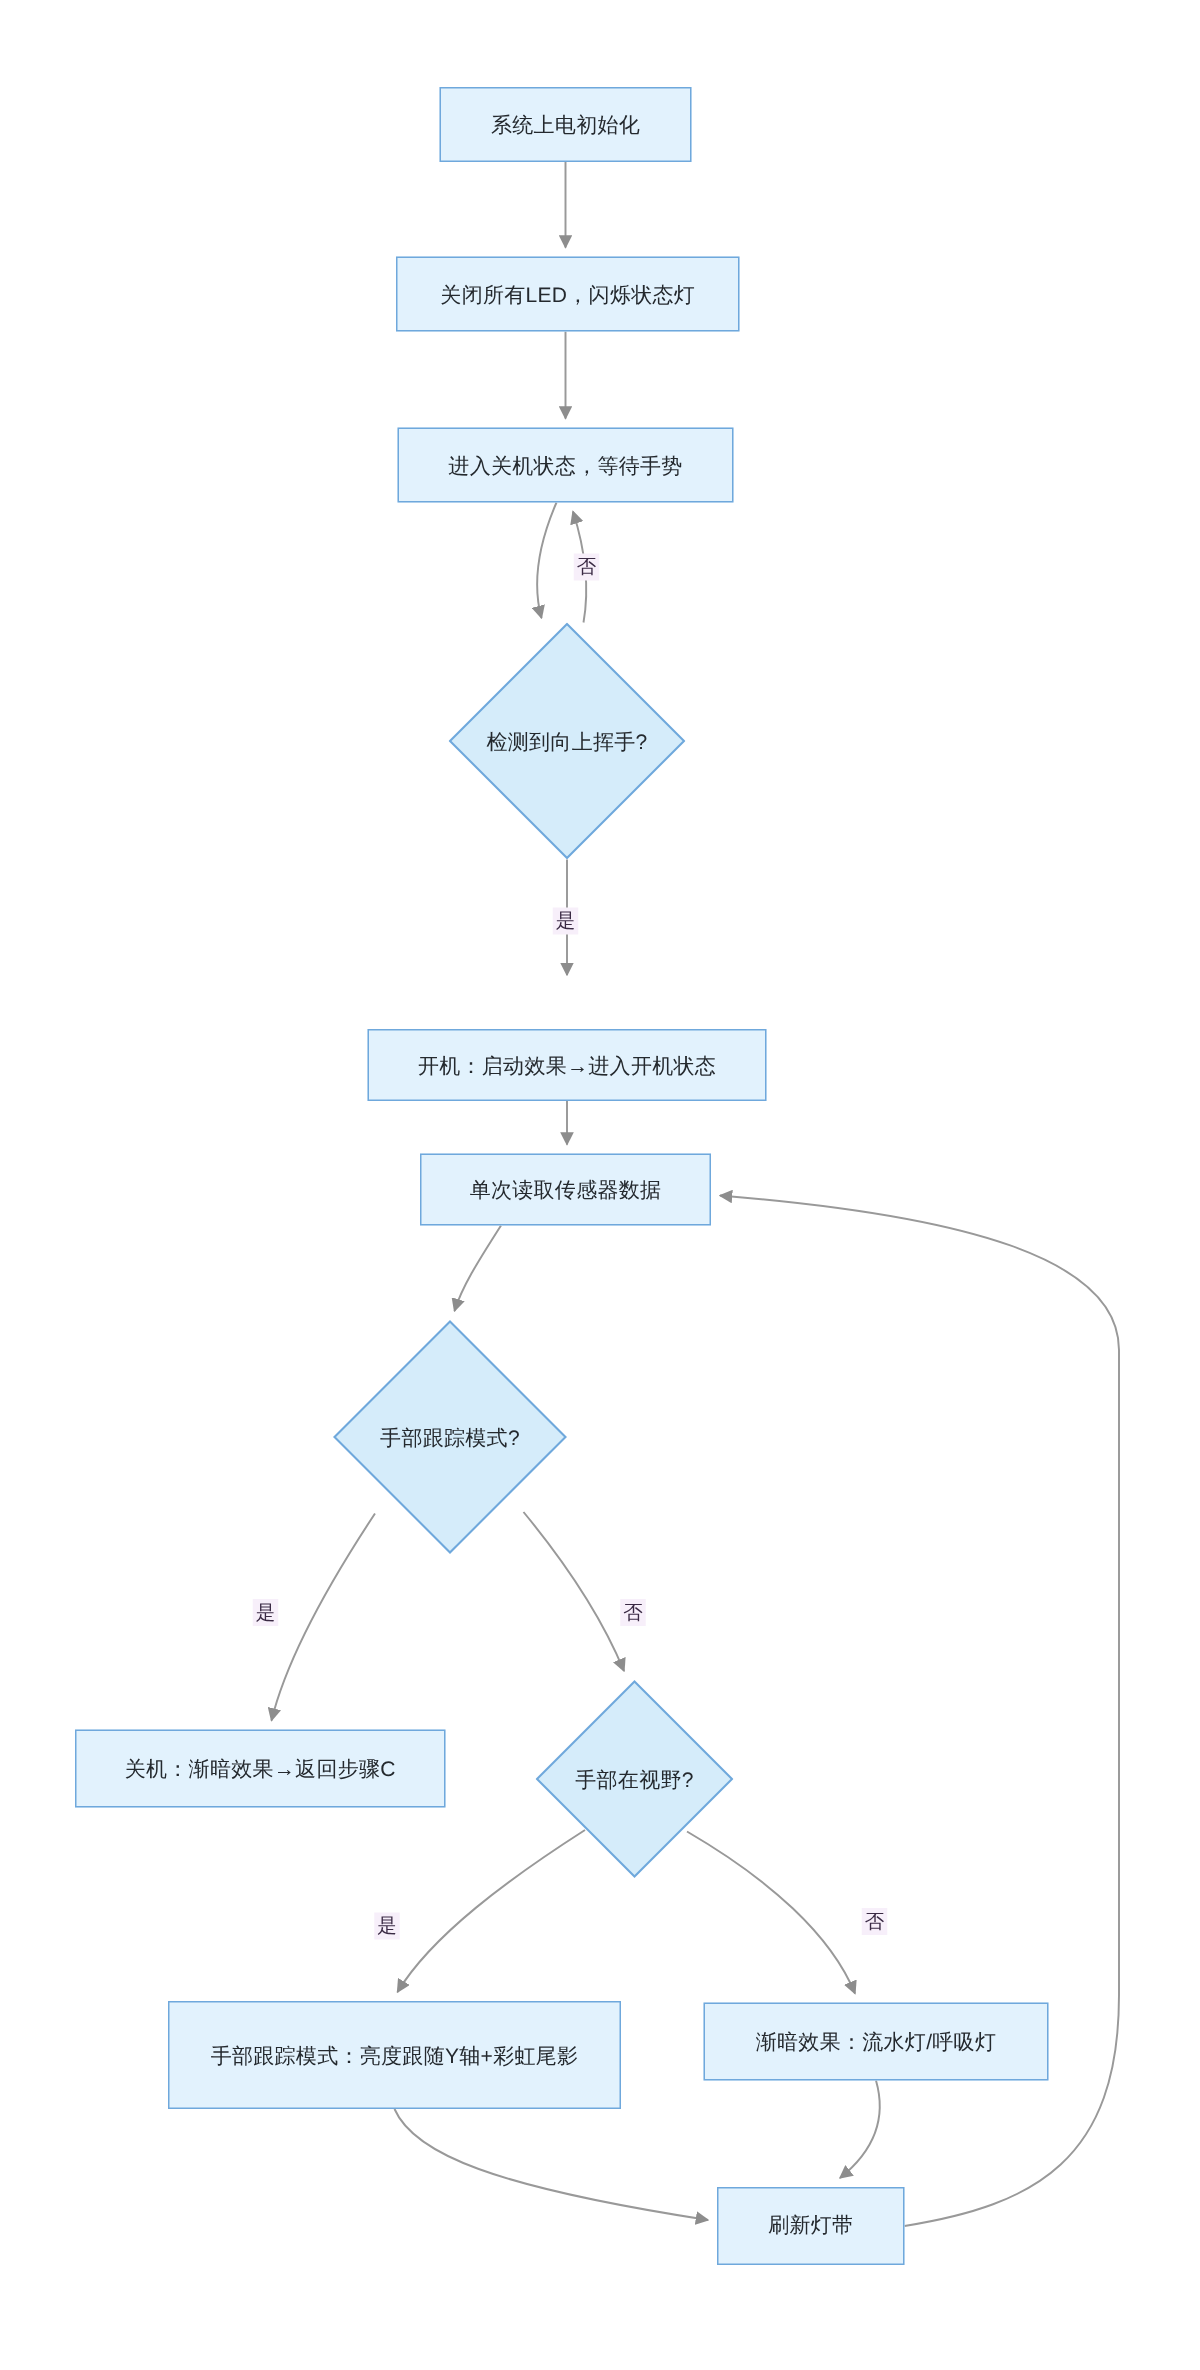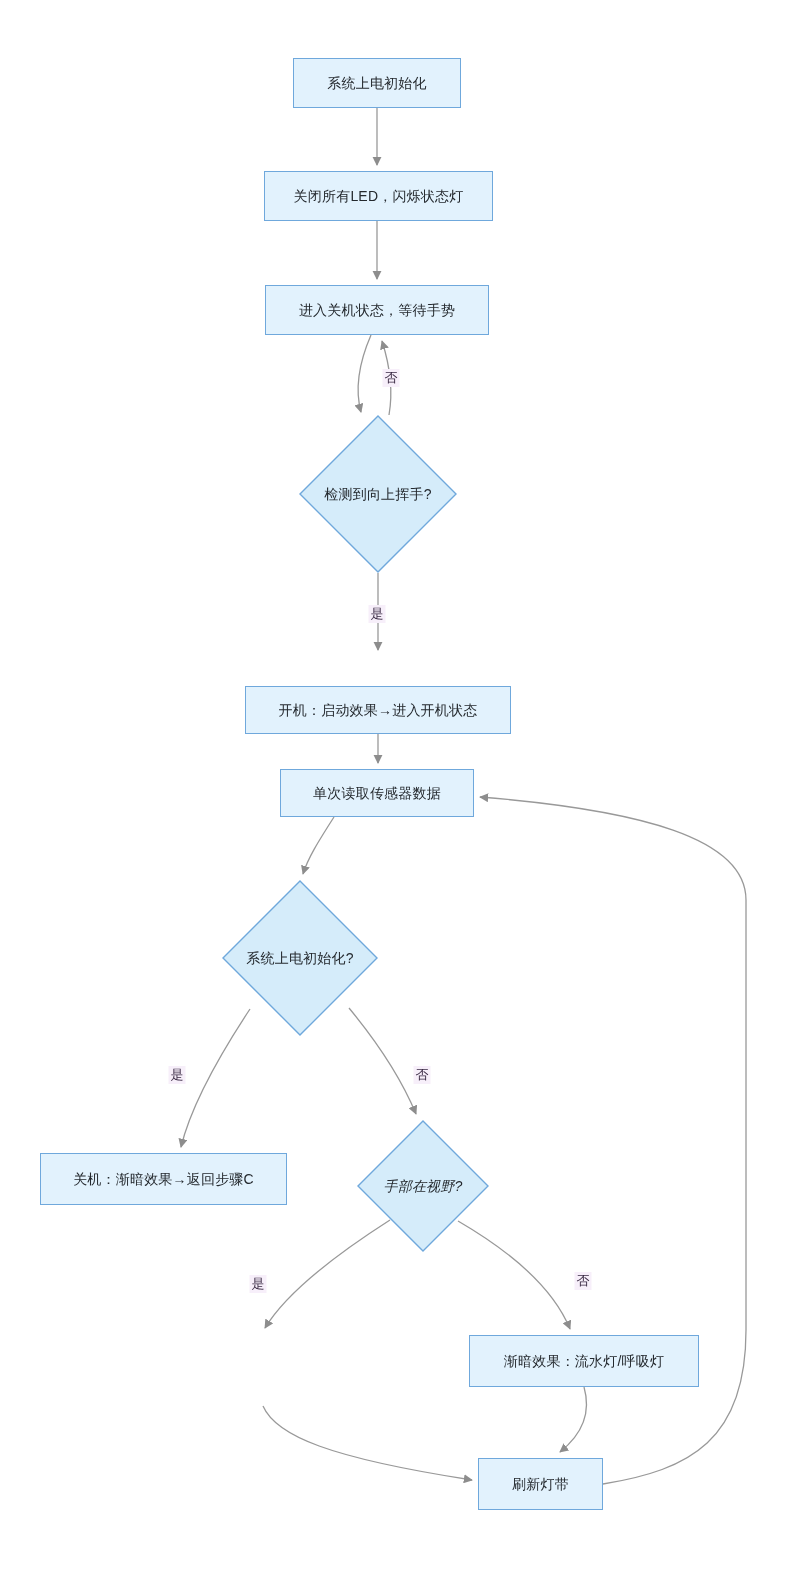--- a/index.html
+++ b/index.html
@@ -129,34 +129,37 @@
   </div>
 
   <div class="node process" style="left:280px; top:769px; width:194px; height:48px;align-items:center;">
     <span class="txt">单次读取传感器数据</span>
   </div>
 
   <div class="node decision" style="left:222px; top:880px; width:156px; height:156px;">
     <svg class="dshape" viewBox="0 0 156 156">
       <polygon points="78,1 155,78 78,155 1,78" fill="#d5ecfa" stroke="#6fa8dc" stroke-width="1.4"></polygon>
     </svg>
-    <span class="dlabel">系统上电初始化?</span>
+    <span class="dlabel">手部跟踪模式?</span>
   </div>
 
-  <div class="node process" style="left:40px; top:1153px; width:247px; height:52px;align-items:center;">
+  <div class="node process" style="left:50px; top:1153px; width:247px; height:52px;align-items:center;">
     <span class="txt">关机：渐暗效果→返回步骤C</span>
   </div>
 
-  <div class="node decision" style="left:357px; top:1120px; width:132px; height:132px;font-style:italic;">
+  <div class="node decision" style="left:357px; top:1120px; width:132px; height:132px;">
     <svg class="dshape" viewBox="0 0 132 132">
       <polygon points="66,1 131,66 66,131 1,66" fill="#d5ecfa" stroke="#6fa8dc" stroke-width="1.4"></polygon>
     </svg>
     <span class="dlabel">手部在视野?</span>
   </div>
 
+  <div class="node process" style="left:112px; top:1334px; width:302px; height:72px;">
+    <span class="txt">手部跟踪模式：亮度跟随Y轴+彩虹尾影</span>
+  </div>
 
   <div class="node process" style="left:469px; top:1335px; width:230px; height:52px;">
     <span class="txt">渐暗效果：流水灯/呼吸灯</span>
   </div>
 
   <div class="node process" style="left:478px; top:1458px; width:125px; height:52px;font-family:Liberation Serif, serif;">
     <span class="txt">刷新灯带</span>
   </div>
 
   <div class="edge-label" style="left:391px; top:378px;">否</div>

